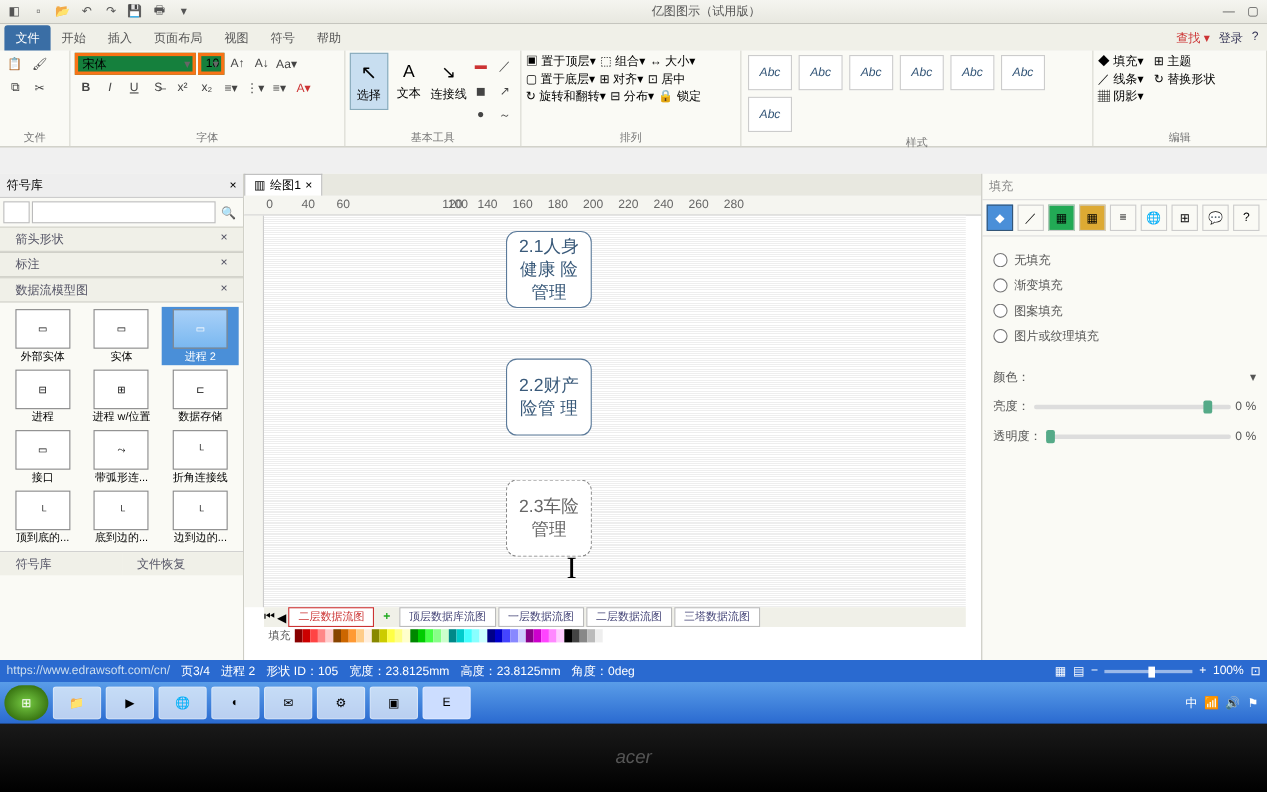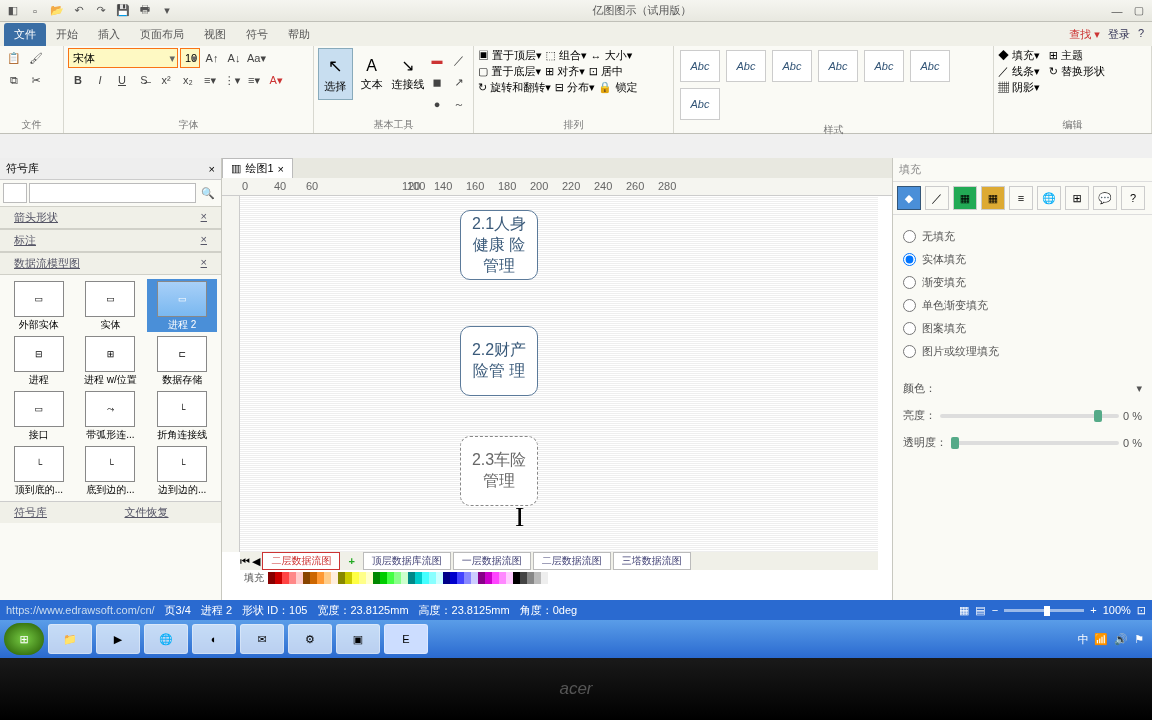--- a/index.html
+++ b/index.html
@@ -22,32 +22,32 @@
 
 
 .ribbon { height:88px; background:#fafaf5; border-bottom:1px solid #c0c0b8; display:flex; }
 .rgroup { border-right:1px solid #d8d8d0; padding:2px 4px 0; display:flex; flex-direction:column; }
 .rgroup .body { flex:1; display:flex; align-items:flex-start; gap:2px; }
 .rgroup .label { text-align:center; color:#777; font-size:10px; padding:1px 0; }
 .rbtn { min-width:20px; height:20px; display:flex; align-items:center; justify-content:center; cursor:pointer; color:#444; border:1px solid transparent;}
 .bigbtn { width:40px; height:52px; display:flex; flex-direction:column; align-items:center; justify-content:center; cursor:pointer; font-size:10px; gap:2px;}
 .bigbtn.sel{background:#c8def0;border:1px solid #8ab;}
 .stylebox { width:40px; height:32px; border:1px solid #ccc; background:#fff; display:flex; align-items:center; justify-content:center; color:#357; font-style:italic; cursor:pointer; margin:2px;}
-.fontsel { height:20px; border:1px solid #f97316; background:#fef9c3; padding:0 14px 0 4px; display:flex; align-items:center; position:relative; }
+.fontsel { height:20px; border:3px solid #f97316; background:#15803d; padding:0 14px 0 4px; display:flex; align-items:center; position:relative; }
 .fontsel::after{content:"▾";position:absolute;right:2px;color:#666}
 
 
 .leftpane { position:absolute; left:0; top:158px; width:222px; bottom:20px; background:#fafaf5; border-right:1px solid #c8c8c0; display:flex; flex-direction:column; }
 .lp-head { padding:3px 6px; background:#eee; border-bottom:1px solid #ccc; display:flex; align-items:center; }
 .lp-head .x{margin-left:auto;cursor:pointer}
 .lp-search{display:flex;padding:3px;gap:2px}
 .lp-search .sel{width:24px;height:20px;border:1px solid #bbb;background:#fff}
 .lp-search input{flex:1;border:1px solid #bbb;height:20px;padding:0 3px}
 .lp-search .mag{width:20px;height:20px;display:flex;align-items:center;justify-content:center;color:#555;cursor:pointer}
-.lp-cat { padding:3px 14px; background:#f0f0e8; border-top:1px solid #d0d0c8; border-bottom:1px solid #d0d0c8; color:#556; cursor:pointer; display:flex;text-decoration:underline;}
+.lp-cat { padding:3px 14px; background:#f0f0e8; border-top:1px solid #d0d0c8; border-bottom:1px solid #d0d0c8; color:#556; cursor:pointer; display:flex;}
 .lp-cat .x{margin-left:auto}
 .shapegrid { display:grid; grid-template-columns:repeat(3,1fr); gap:2px; padding:4px; overflow-y:auto; }
 .shapecell { display:flex; flex-direction:column; align-items:center; gap:2px; padding:2px; cursor:pointer;}
 .shapecell.sel{background:#4a8fd8;color:#fff}
 .shapecell .thumb{width:50px;height:36px;border:1px solid #888;background:#fff;display:flex;align-items:center;justify-content:center;font-size:9px}
 .shapecell.sel .thumb{background:linear-gradient(#a8d0f8,#7ab8f0)}
 .shapecell .cap{font-size:10px;text-align:center;line-height:1.1}
 
 
 .canvaswrap { position:absolute; left:222px; right:260px; top:158px; bottom:20px; background:#fff; }
@@ -423,30 +423,22 @@
       <div class="ic">⊞</div>
       <div class="ic">💬</div>
       <div class="ic">?</div>
     </div>
     <div style="height:10px"></div>
     <label class="rp-radio">
         <input type="radio" name="f" style="">
         <span>无填充</span>
       </label>
     <label class="rp-radio">
-        <input type="radio" name="f" checked="" style="">
-        <span>实体填充</span>
-      </label>
-    <label class="rp-radio">
         <input type="radio" name="f" style="">
         <span>渐变填充</span>
-      </label>
-    <label class="rp-radio">
-        <input type="radio" name="f" style="">
-        <span>单色渐变填充</span>
       </label>
     <label class="rp-radio">
         <input type="radio" name="f" style="">
         <span>图案填充</span>
       </label>
     <label class="rp-radio">
         <input type="radio" name="f" style="">
         <span>图片或纹理填充</span>
       </label>
     <div style="height:12px"></div>

